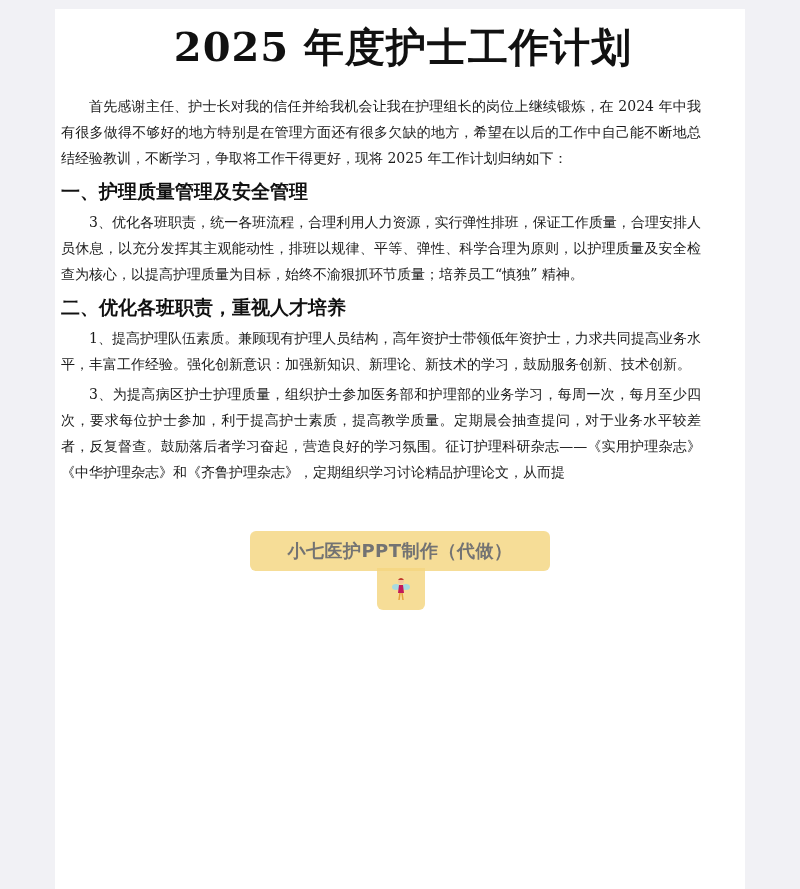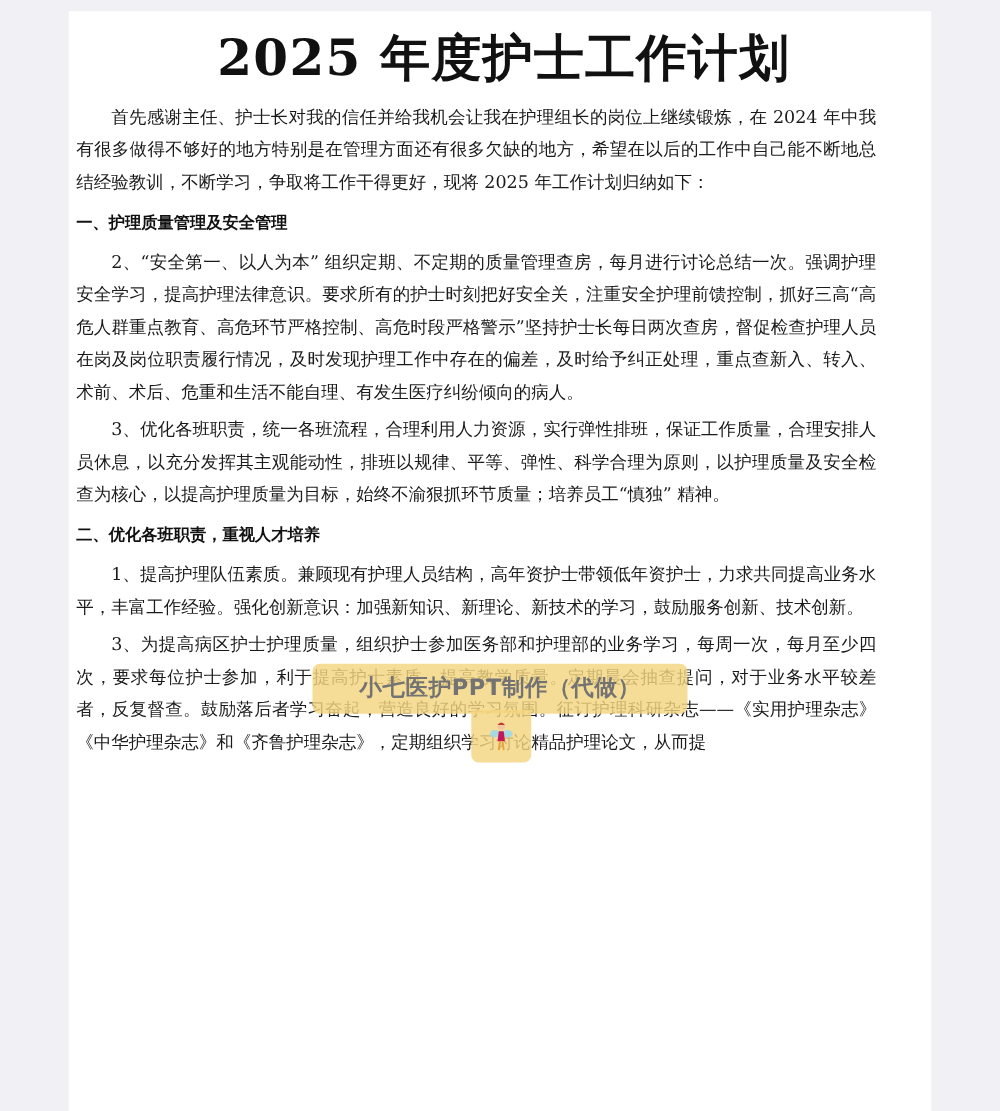--- a/index.html
+++ b/index.html
@@ -29,25 +29,25 @@
   }
   .para {
     font-size: 14px;
     color: #1a1a1a;
     line-height: 26px;
     margin: 0;
     width: 640px;
     text-align: justify;
     text-indent: 2em;
   }
-  .intro { margin-top: 2px; }
+  .intro { margin-top: 14px; }
   .h2 {
     font-family: "DejaVu Sans", "Liberation Sans", sans-serif;
     font-weight: bold;
-    font-size: 13px;
+    font-size: 19px;
     color: #111;
     margin: 6px 0 4px 0;
     line-height: 28px;
   }
   .gap { margin-top: 4px; }
   .watermark {
     position: absolute; left: 250px; top: 531px;
     width: 300px; height: 40px;
     background: rgba(244, 214, 128, 0.82);
     border-radius: 6px;
@@ -68,21 +68,20 @@
 </style>
 </head>
 <body>
 
 <div class="page">
   <h1 class="title">2025 年度护士工作计划</h1>
 
   <p class="para intro">首先感谢主任、护士长对我的信任并给我机会让我在护理组长的岗位上继续锻炼，在 2024 年中我有很多做得不够好的地方特别是在管理方面还有很多欠缺的地方，希望在以后的工作中自己能不断地总结经验教训，不断学习，争取将工作干得更好，现将 2025 年工作计划归纳如下：</p>
 
   <h2 class="h2">一、护理质量管理及安全管理</h2>
-  <p class="para gap">2、“安全第一、以人为本” 组织定期、不定期的质量管理查房，每月进行讨论总结一次。强调护理安全学习，提高护理法律意识。要求所有的护士时刻把好安全关，注重安全护理前馈控制，抓好三高“高危人群重点教育、高危环节严格控制、高危时段严格警示”坚持护士长每日两次查房，督促检查护理人员在岗及岗位职责履行情况，及时发现护理工作中存在的偏差，及时给予纠正处理，重点查新入、转入、术前、术后、危重和生活不能自理、有发生医疗纠纷倾向的病人。</p>
   <p class="para gap">3、优化各班职责，统一各班流程，合理利用人力资源，实行弹性排班，保证工作质量，合理安排人员休息，以充分发挥其主观能动性，排班以规律、平等、弹性、科学合理为原则，以护理质量及安全检查为核心，以提高护理质量为目标，始终不渝狠抓环节质量；培养员工“慎独” 精神。</p>
 
   <h2 class="h2">二、优化各班职责，重视人才培养</h2>
   <p class="para">1、提高护理队伍素质。兼顾现有护理人员结构，高年资护士带领低年资护士，力求共同提高业务水平，丰富工作经验。强化创新意识：加强新知识、新理论、新技术的学习，鼓励服务创新、技术创新。</p>
   <p class="para gap">3、为提高病区护士护理质量，组织护士参加医务部和护理部的业务学习，每周一次，每月至少四次，要求每位护士参加，利于提高护士素质，提高教学质量。定期晨会抽查提问，对于业务水平较差者，反复督查。鼓励落后者学习奋起，营造良好的学习氛围。征订护理科研杂志——《实用护理杂志》《中华护理杂志》和《齐鲁护理杂志》，定期组织学习讨论精品护理论文，从而提</p>
 </div>
 
 <div class="watermark">
   <span>小七医护PPT制作（代做）</span>
 </div>

